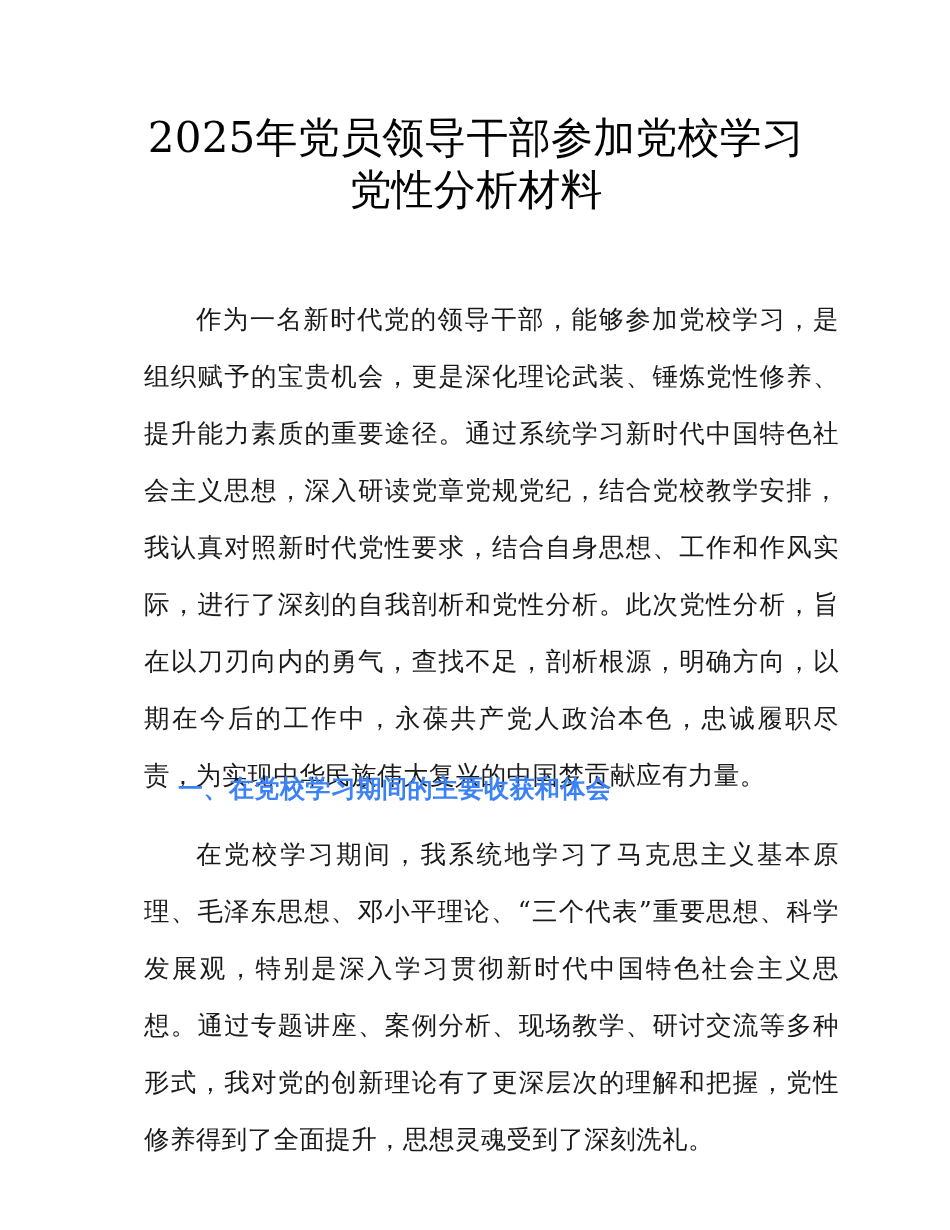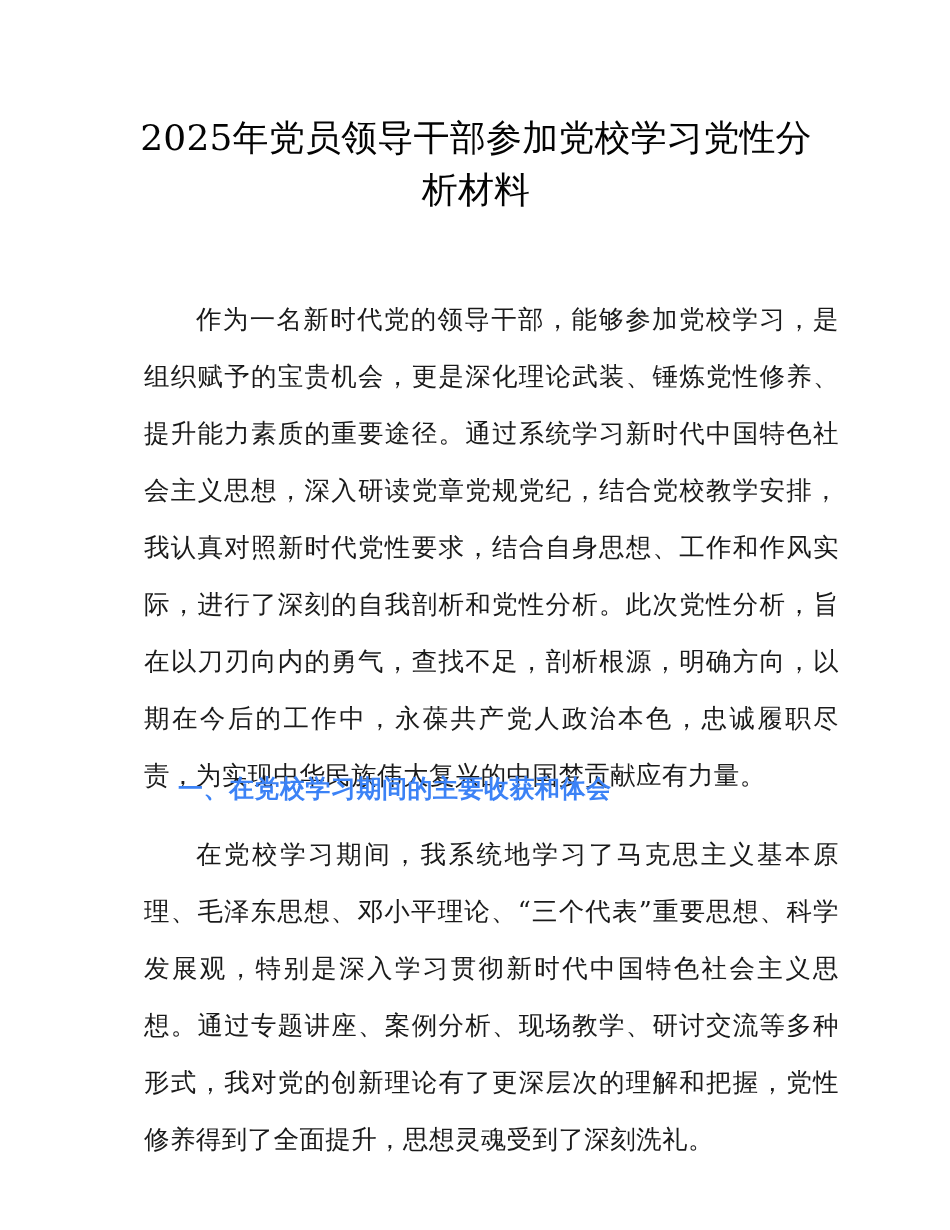--- a/index.html
+++ b/index.html
@@ -33,21 +33,21 @@
   
   .doc-title {
     margin: 0;
     padding: 0;
     position: absolute;
     left: 8px;
     top: 112px;
     width: 680px;
     text-align: center;
     font-family: "DejaVu Serif", "Liberation Serif", serif;
-    font-size: 36px;
+    font-size: 42px;
     line-height: 52px;
     font-weight: 400;
     letter-spacing: 0.2px;
     color: #040404;
   }
 
   
   .para {
     margin: 0;
     font-family: "DejaVu Serif", "Liberation Serif", serif;

